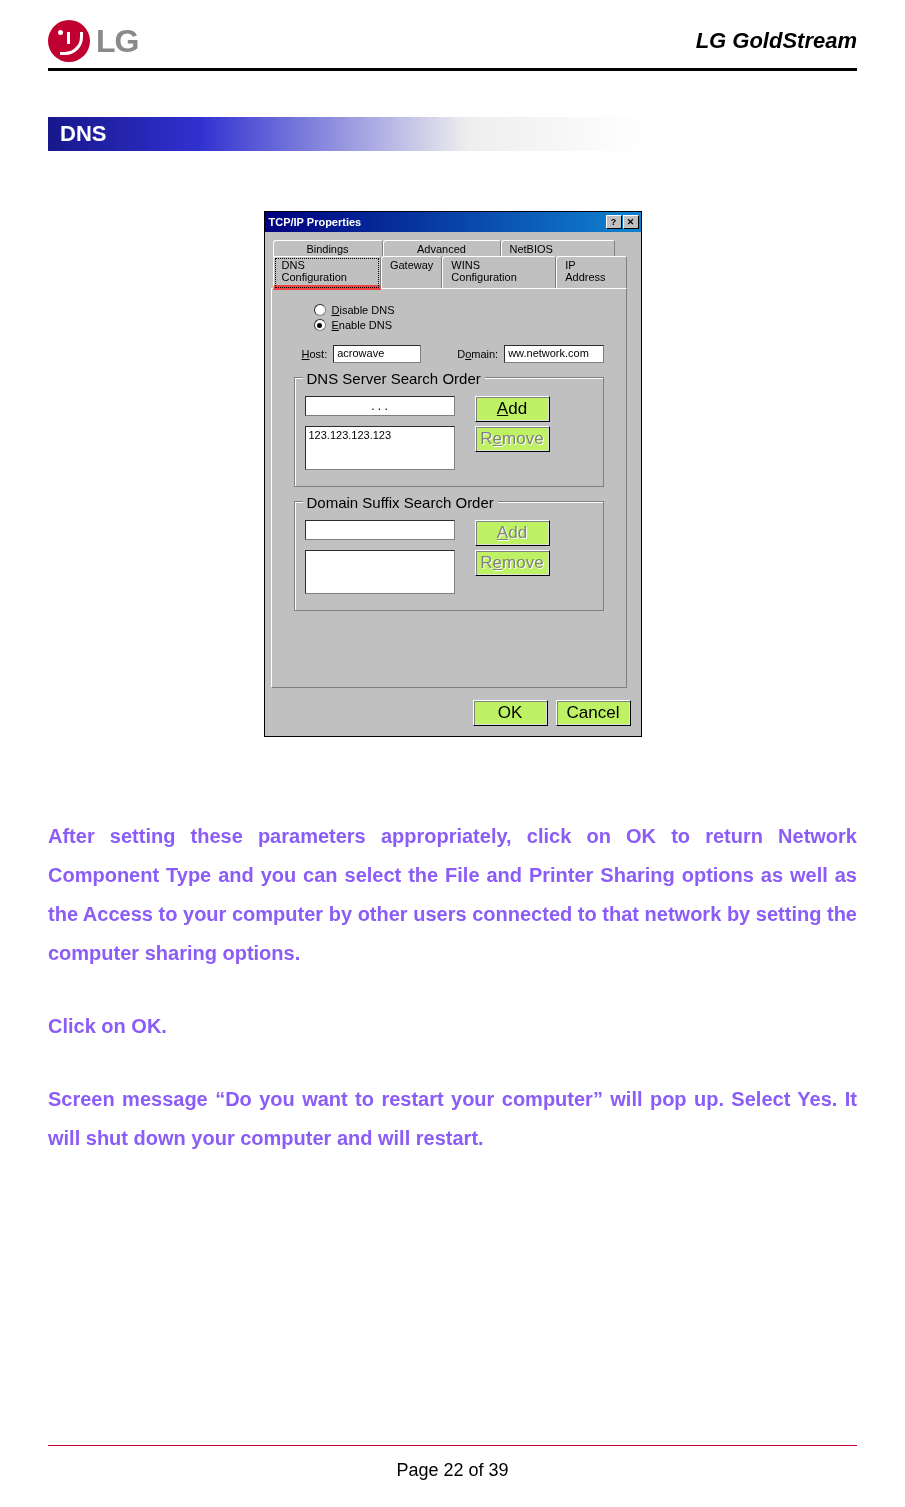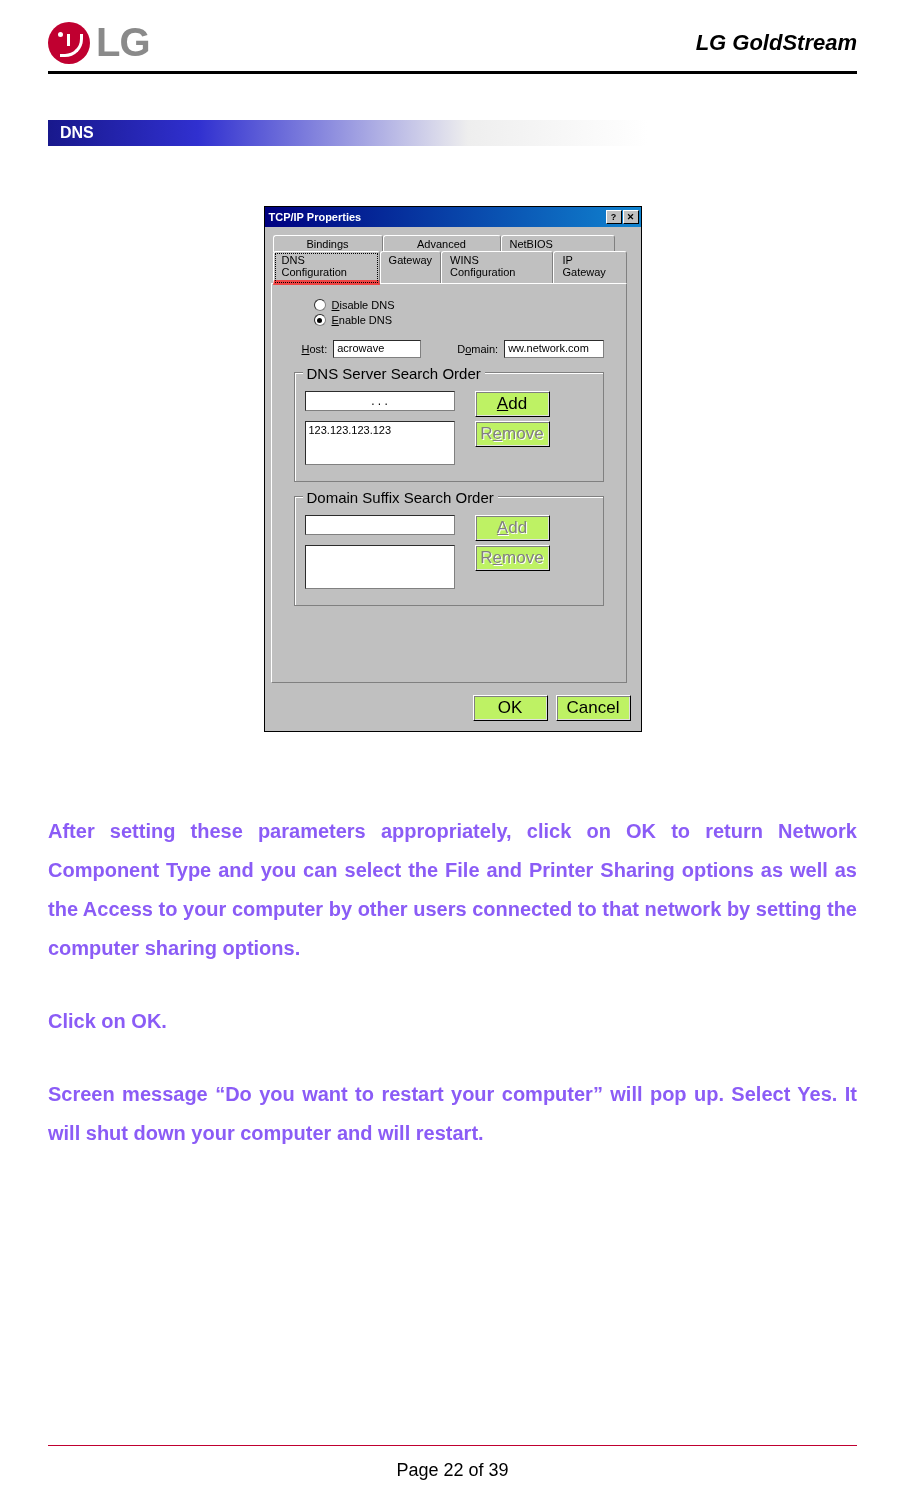--- a/index.html
+++ b/index.html
@@ -54,35 +54,35 @@
       border-radius: 0 0 18px 0;
       bottom: 7px;
       right: 7px;
     }
     .logo-nose{
       position:absolute;
       width:3px;height:12px;background:#fff;
       top:12px;left:19px;
     }
     .logo-text {
-      font-size: 40px;
+      font-size: 32px;
       font-weight: bold;
       color: #8a8a8a;
       letter-spacing: -1px;
     }
     .product-name {
       font-size: 22px;
       font-weight: bold;
       font-style: italic;
       color: #000;
     }
     .section-title {
       background: linear-gradient(to right, #18188c 0%, #3030d0 25%, #eee 70%, #fff 100%);
       color: #fff;
-      font-size: 16px;
+      font-size: 22px;
       font-weight: bold;
       padding: 4px 12px;
       width: 600px;
       margin-bottom: 60px;
     }
     .dialog-wrapper {
       display: flex;
       justify-content: center;
       margin-bottom: 80px;
     }
@@ -286,21 +286,21 @@
         <div class="tabs">
           <div class="tab-row back">
             <div class="tab" style="width:110px;text-align:center">Bindings</div>
             <div class="tab" style="width:118px;text-align:center">Advanced</div>
             <div class="tab" style="width:114px;text-align:left">NetBIOS</div>
           </div>
           <div class="tab-row front">
             <div class="tab active">DNS Configuration</div>
             <div class="tab">Gateway</div>
             <div class="tab">WINS Configuration</div>
-            <div class="tab">IP Gateway</div>
+            <div class="tab">IP Address</div>
           </div>
           <div class="tab-panel">
             <div class="radio-row">
               <span class="radio"></span>
               <span><span class="underline-letter">D</span><span>isable DNS</span></span>
             </div>
             <div class="radio-row">
               <span class="radio checked"></span>
               <span><span class="underline-letter">E</span><span>nable DNS</span></span>
             </div>

